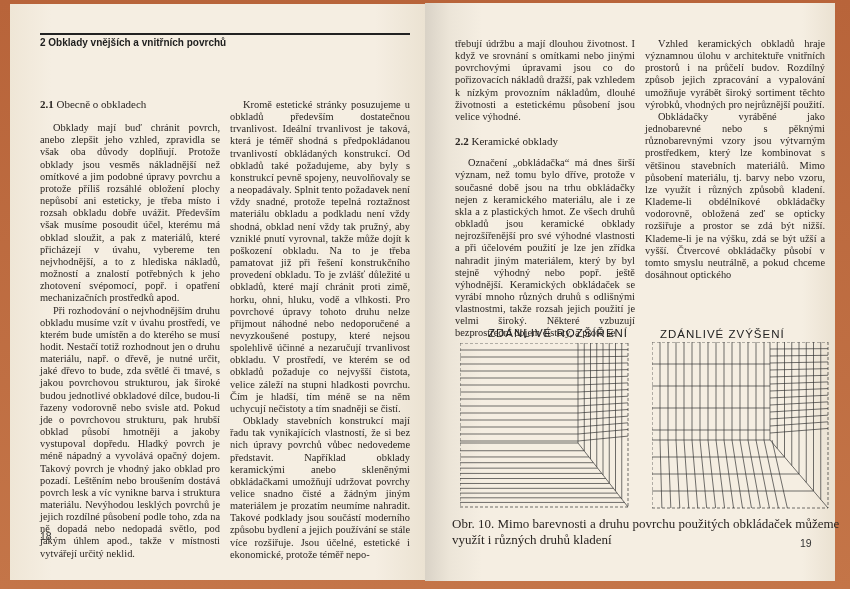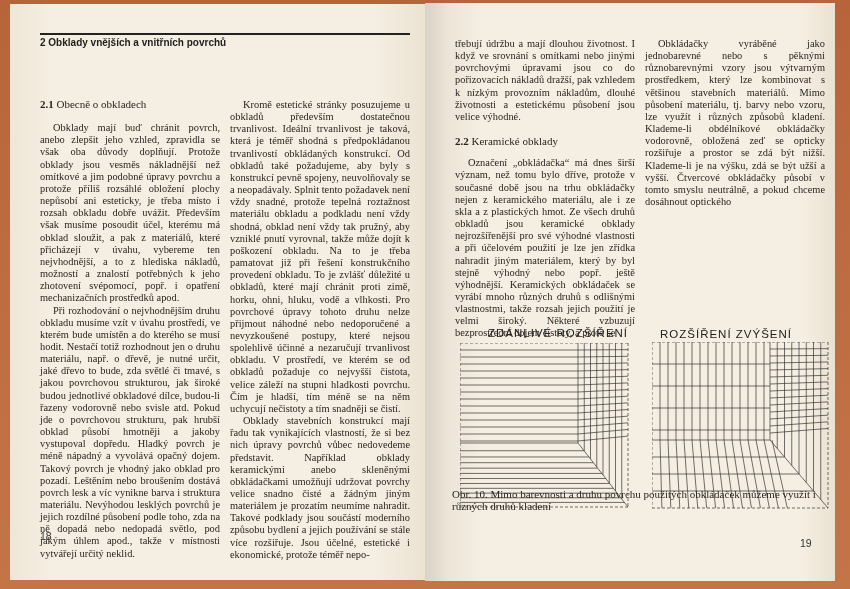--- a/index.html
+++ b/index.html
@@ -10,21 +10,21 @@
   .page.right{left:425px;width:410px;top:3px;height:578px;background:linear-gradient(90deg,#d9d2c6 0%,#ece5d8 6%,#f5eee2 14%,#f5eee2 92%,#eae1d1 100%);}
   .rule{position:absolute;left:40px;top:33px;width:370px;height:2px;background:#222;}
   .chapter{position:absolute;left:40px;top:37px;font-family:"Liberation Sans","DejaVu Sans",sans-serif;font-weight:bold;font-size:10px;color:#1e1e1e;}
   .col{position:absolute;font-size:10.4px;line-height:12.15px;color:#2a2522;text-align:justify;}
   .col p{margin:0;text-indent:13px;}
   .col p.noind{text-indent:0;}
   .sec{font-size:11px;margin:0;color:#2a2522;}
   .sec b{font-weight:bold;}
   .pgnum{position:absolute;font-family:"Liberation Sans","DejaVu Sans",sans-serif;font-size:10.5px;color:#333;}
   .figlabel{position:absolute;font-family:"Liberation Sans","DejaVu Sans",sans-serif;font-size:11.5px;letter-spacing:1px;color:#222;}
-  .caption{position:absolute;left:452px;top:488px;font-size:11px;color:#2a2522;}
+  .caption{position:absolute;left:452px;top:516px;font-size:13px;color:#2a2522;}
   svg.fig{position:absolute;}
 </style>
 </head>
 <body>
 
 <div class="cover"></div>
 
 <div class="page left"></div>
 <div class="rule"></div>
 <div class="chapter">2 Obklady vnějších a vnitřních povrchů</div>
@@ -47,25 +47,26 @@
 
 <div class="col" style="left:455px;top:38px;width:180px;">
   <p class="noind">třebují údržbu a mají dlouhou životnost. I když ve srovnání s omítkami nebo jinými povrchovými úpravami jsou co do pořizovacích nákladů dražší, pak vzhledem k nízkým provozním nákladům, dlouhé životnosti a estetickému působení jsou velice výhodné.</p>
   <div style="height:12px"></div>
   <p class="sec noind"><b>2.2</b>&nbsp;<span>Keramické obklady</span></p>
   <div style="height:10px"></div>
   <p>Označení „obkládačka“ má dnes širší význam, než tomu bylo dříve, protože v současné době jsou na trhu obkládačky nejen z keramického materiálu, ale i ze skla a z plastických hmot. Ze všech druhů obkladů jsou keramické obklady nejrozšířenější pro své výhodné vlastnosti a při účelovém použití je lze jen zřídka nahradit jiným materiálem, který by byl stejně výhodný nebo popř. ještě výhodnější. Keramických obkládaček se vyrábí mnoho různých druhů s odlišnými vlastnostmi, takže rozsah jejich použití je velmi široký. Některé vzbuzují bezprostřední dojem čistoty, a proto se</p>
 </div>
 
 <div class="col" style="left:645px;top:38px;width:180px;">
+  <p>Vzhled keramických obkladů hraje významnou úlohu v architektuře vnitřních prostorů i na průčelí budov. Rozdílný způsob jejich zpracování a vypalování umožňuje vyrábět široký sortiment těchto výrobků, vhodných pro nejrůznější použití.</p>
   <p>Obkládačky vyráběné jako jednobarevné nebo s pěknými různobarevnými vzory jsou výtvarným prostředkem, který lze kombinovat s většinou stavebních materiálů. Mimo působení materiálu, tj. barvy nebo vzoru, lze využít i různých způsobů kladení. Klademe-li obdélníkové obkládačky vodorovně, obložená zeď se opticky rozšiřuje a prostor se zdá být nižší. Klademe-li je na výšku, zdá se být užší a vyšší. Čtvercové obkládačky působí v tomto smyslu neutrálně, a pokud chceme dosáhnout optického</p>
 </div>
 
 <div class="figlabel" style="left:488px;top:327px;">ZDÁNLIVÉ ROZŠÍŘENÍ</div>
-<div class="figlabel" style="left:660px;top:328px;">ROZŠÍŘENÍ ZVÝŠENÍ</div>
+<div class="figlabel" style="left:660px;top:328px;">ZDÁNLIVÉ ZVÝŠENÍ</div>
 
 <svg class="fig" id="figA" style="left:460px;top:343px;" width="170" height="166" viewBox="0 0 170 166">
     <line x1="0" y1="0" x2="168" y2="0" stroke="#333" stroke-width="0.7" stroke-dasharray="3 2"></line>
     <line x1="0" y1="164" x2="168" y2="164" stroke="#333" stroke-width="0.7" stroke-dasharray="3 2"></line>
     <line x1="0" y1="0" x2="0" y2="164" stroke="#333" stroke-width="0.7" stroke-dasharray="3 2"></line>
     <line x1="168" y1="0" x2="168" y2="164" stroke="#333" stroke-width="0.7" stroke-dasharray="3 2"></line>
     <line x1="118" y1="0" x2="118" y2="100" stroke="#333" stroke-width="0.7"></line>
     <line x1="0" y1="100" x2="118" y2="100" stroke="#333" stroke-width="0.7"></line>
     <line x1="118" y1="100" x2="168" y2="164" stroke="#333" stroke-width="0.7"></line>
     <line x1="0" y1="7" x2="118" y2="7" stroke="#333" stroke-width="0.7"></line>

